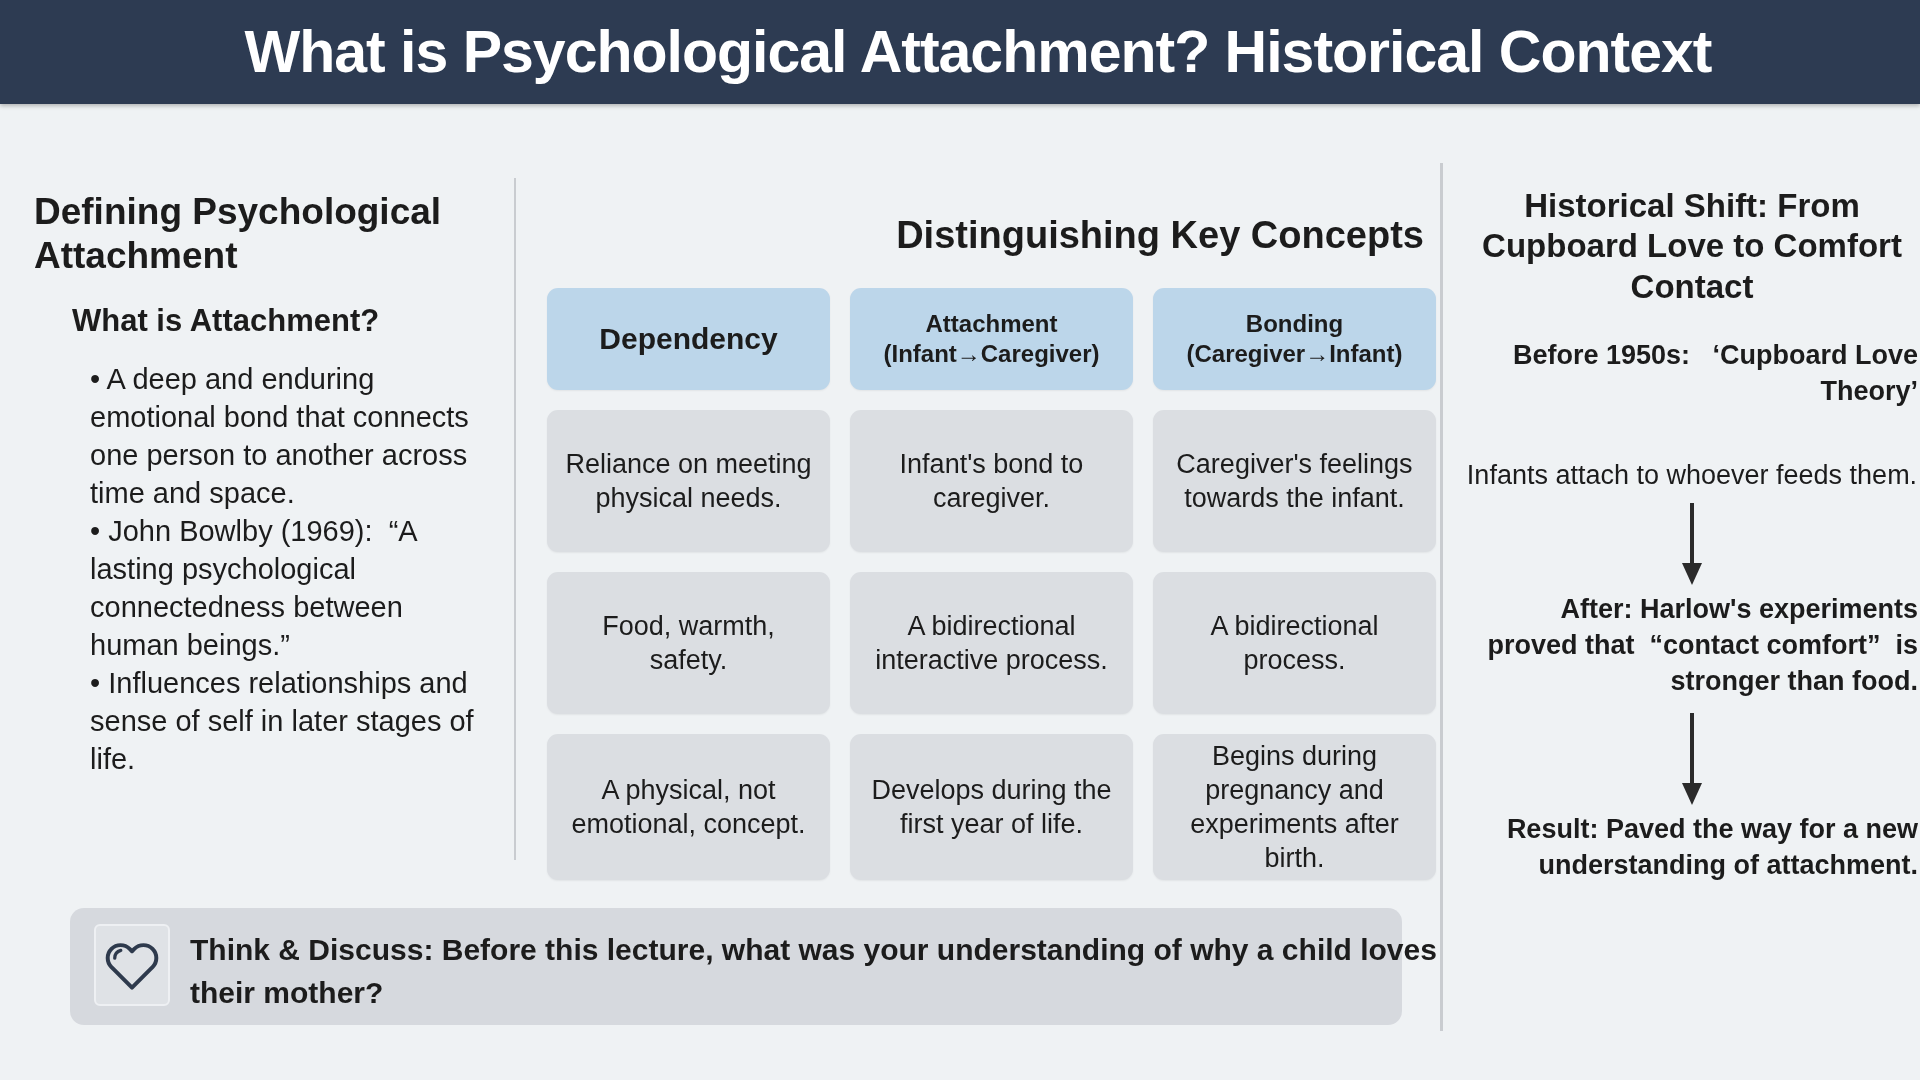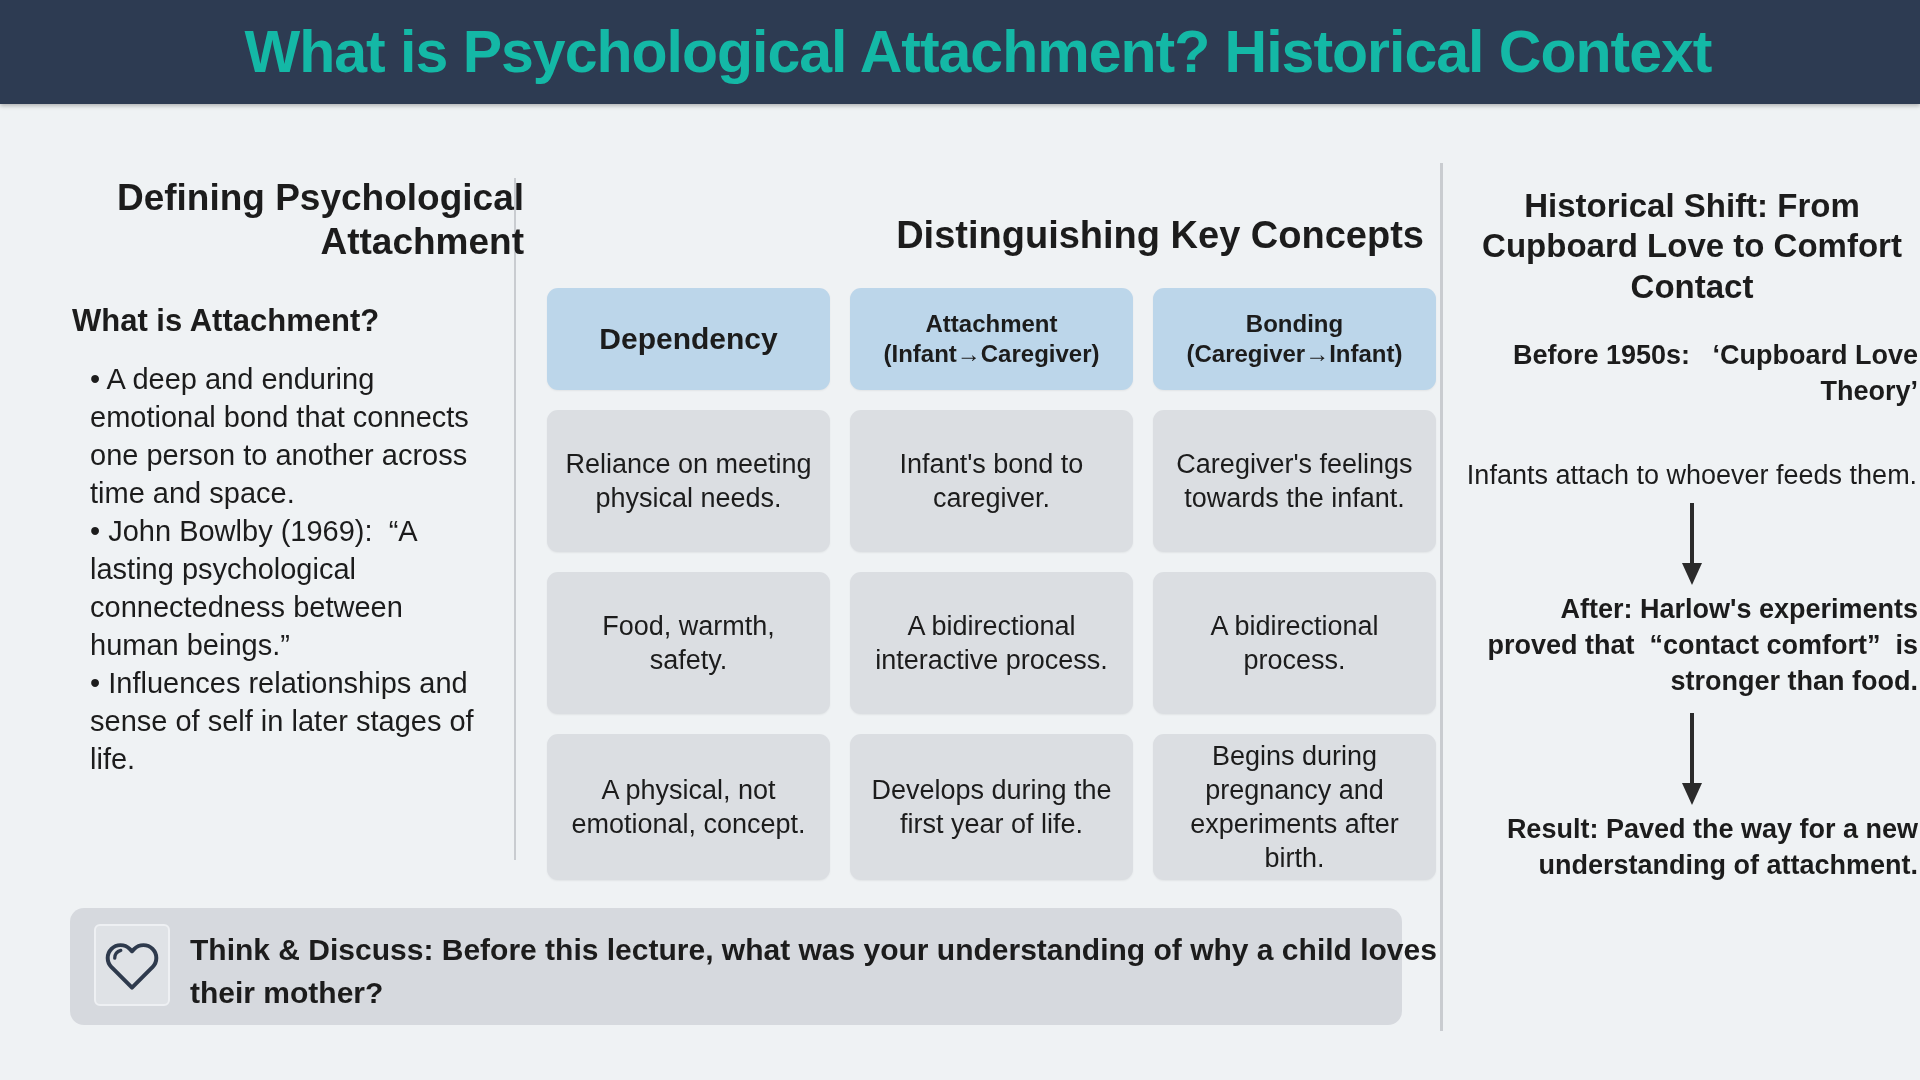--- a/index.html
+++ b/index.html
@@ -10,33 +10,33 @@
   }
   [data-bind]{white-space:pre-wrap;}
 
   
   .titlebar{
     position:absolute;left:0;top:0;width:1920px;height:104px;
     background:#2d3b52;display:flex;align-items:center;justify-content:center;
     box-shadow:0 2px 4px rgba(0,0,0,.25);
   }
   .titlebar h1{
-    margin:11px;padding-left:36px;color:#14b8a6;font-size:59px;font-weight:700;
+    margin:11px;padding-left:36px;color:#ffffff;font-size:59px;font-weight:700;
     letter-spacing:-1px;white-space:nowrap;
   }
 
   
   .divider{position:absolute;background:#c9ccd0;}
   .divider-1{left:514px;top:178px;width:2px;height:682px;}
   .divider-2{left:1440px;top:163px;width:3px;height:868px;}
 
   
   .left-heading{
-    position:absolute;left:34px;top:176px;width:490px;margin:0;
-    text-align:right;font-size:37px;line-height:1.2;font-weight:700;
+    position:absolute;left:34px;top:190px;width:490px;margin:0;
+    text-align:left;font-size:37px;line-height:1.2;font-weight:700;
   }
   .left-subheading{
     position:absolute;left:72px;top:303px;margin:0;
     font-size:31px;font-weight:700;
   }
   .left-bullets{
     position:absolute;left:90px;top:360px;width:398px;
     font-size:29px;line-height:38px;
   }
   .left-bullets p{margin:0;}

